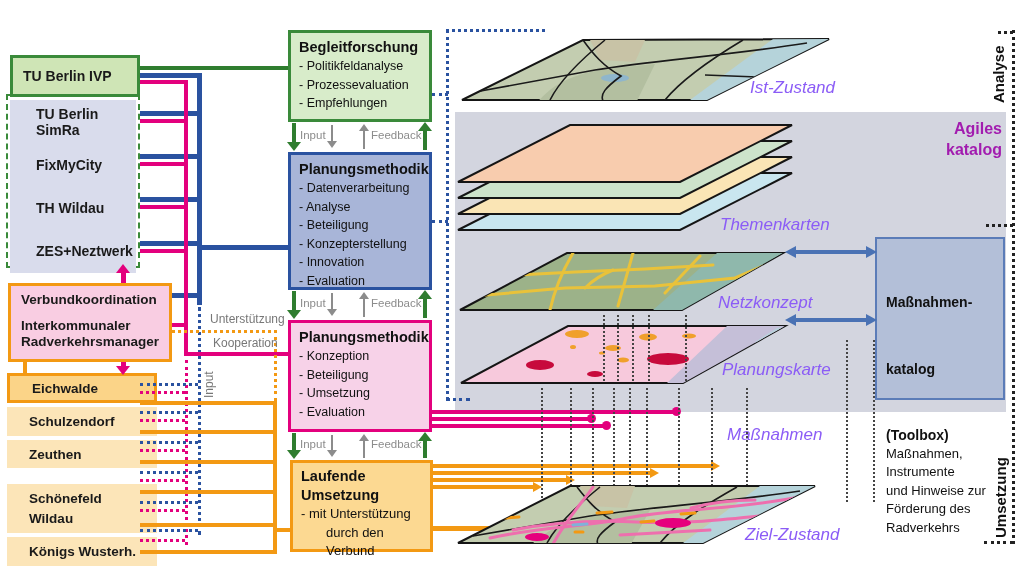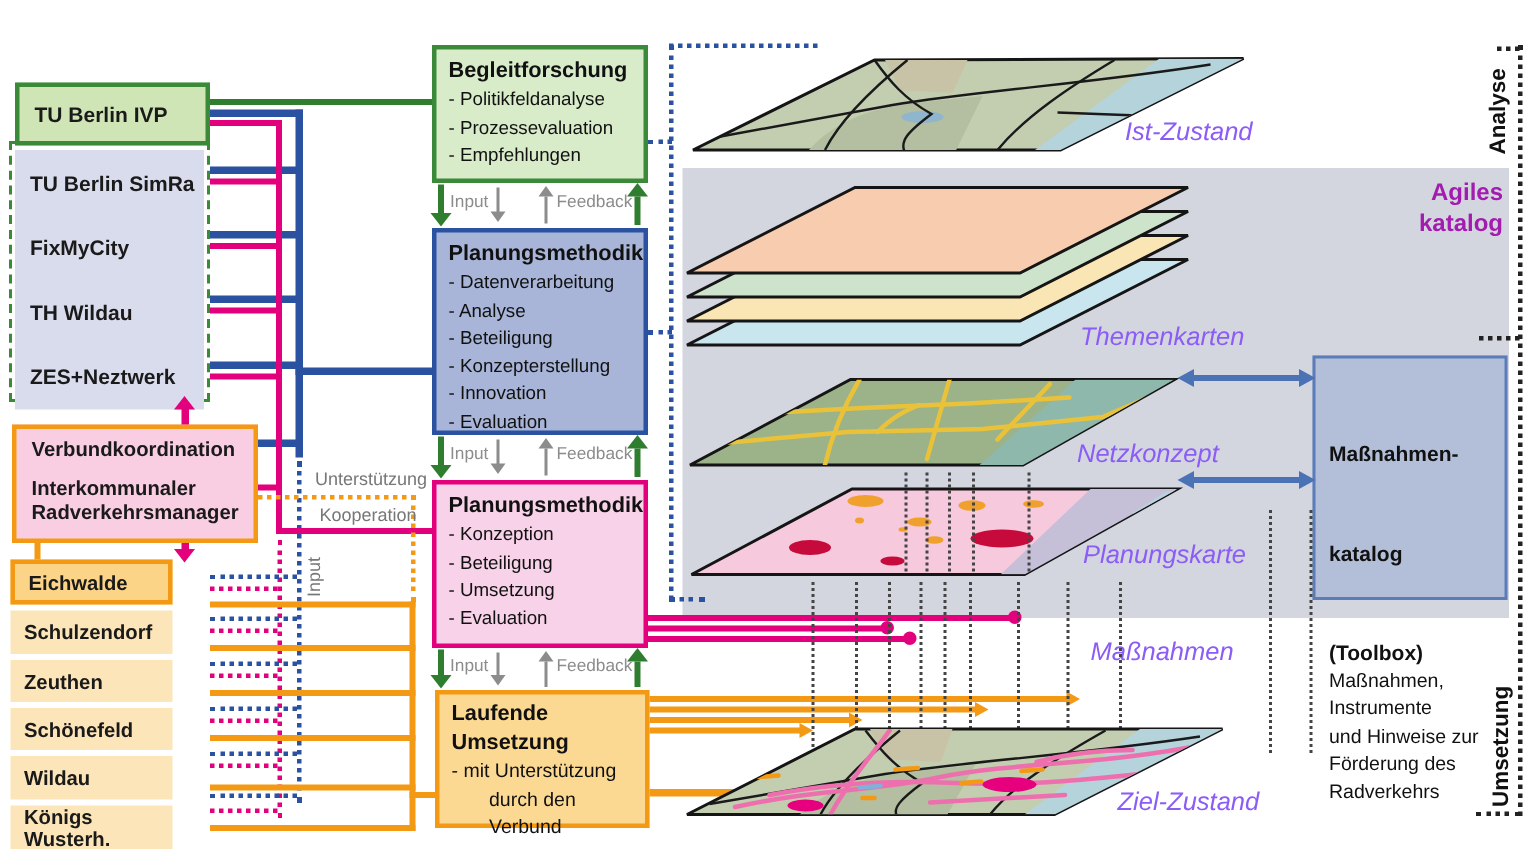--- a/index.html
+++ b/index.html
@@ -6,24 +6,24 @@
   body{font-family:"Liberation Sans", sans-serif;}
   .stage{position:relative;width:1024px;height:576px;background:#fff;overflow:hidden;}
   .abs{position:absolute;}
   .box{position:absolute;box-sizing:border-box;}
   .bold{font-weight:bold;}
   
   .lead-box{left:10px;top:55px;width:130px;height:42px;background:#cfe5b6;border:3px solid #3a8a3a;
             display:flex;align-items:center;padding-left:10px;font-weight:bold;font-size:14px;color:#1a1a1a;}
   .partner-frame{left:6px;top:94px;width:134px;height:174px;border:2px dashed #3a8a3a;}
   .partner{left:10px;width:126px;height:44px;background:#d9dcec;display:flex;align-items:center;
-           padding-left:10px;font-weight:bold;font-size:14px;color:#1a1a1a;box-sizing:border-box;}
+           padding-left:26px;font-weight:bold;font-size:14px;color:#1a1a1a;box-sizing:border-box;}
   .verbund{left:8px;top:283px;width:164px;height:79px;background:#f9cde2;border:3px solid #f39913;
            padding:6px 0 0 10px;font-weight:bold;font-size:13.5px;line-height:16px;color:#1a1a1a;}
-  .muni{left:7px;width:108px;display:flex;align-items:center;padding-left:9px;font-weight:bold;
+  .muni{left:7px;width:150px;display:flex;align-items:center;padding-left:22px;font-weight:bold;
         font-size:13.5px;color:#1a1a1a;box-sizing:border-box;background:#fce5b8;}
   
   .pbox{position:absolute;box-sizing:border-box;padding:5px 6px 0 8px;color:#111;}
   .pbox .ttl{font-weight:bold;font-size:14.5px;line-height:19px;}
   .pbox .itm{font-size:12.5px;line-height:18.5px;}
   
   .hl{position:absolute;}
   .vl{position:absolute;}
   .dot{position:absolute;border-radius:50%;}
   .tri{position:absolute;width:0;height:0;border-style:solid;}
@@ -59,21 +59,21 @@
   <div class="box verbund">
     <div>Verbundkoordination</div>
     <div style="height:10px;"></div>
     <div>Interkommunaler</div>
     <div>Radverkehrsmanager</div>
   </div>
 
   <div class="box muni" style="top:373px;height:30px;background:#fbd488;border:3px solid #f39913;">Eichwalde</div>
   <div class="box muni" style="top:407px;height:29px;">Schulzendorf</div>
   <div class="box muni" style="top:440px;height:28px;">Zeuthen</div>
-  <div class="box muni" style="top:472px;height:28px;">Schönefeld</div>
+  <div class="box muni" style="top:484px;height:28px;">Schönefeld</div>
   <div class="box muni" style="top:504px;height:29px;">Wildau</div>
   <div class="box muni" style="top:537px;height:29px;">Königs Wusterh.</div>
 
   <div class="pbox" style="left:288px;top:30px;width:144px;height:92px;background:#d8ecca;border:3px solid #3a8a3a;">
     <div class="ttl">Begleitforschung</div>
     <div>
         <div class="itm">- Politikfeldanalyse</div>
         <div class="itm">- Prozessevaluation</div>
         <div class="itm">- Empfehlungen</div>
       </div>

